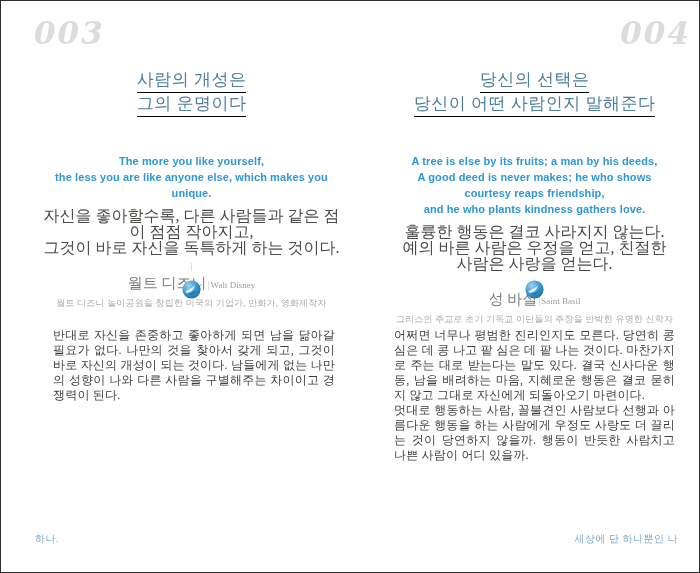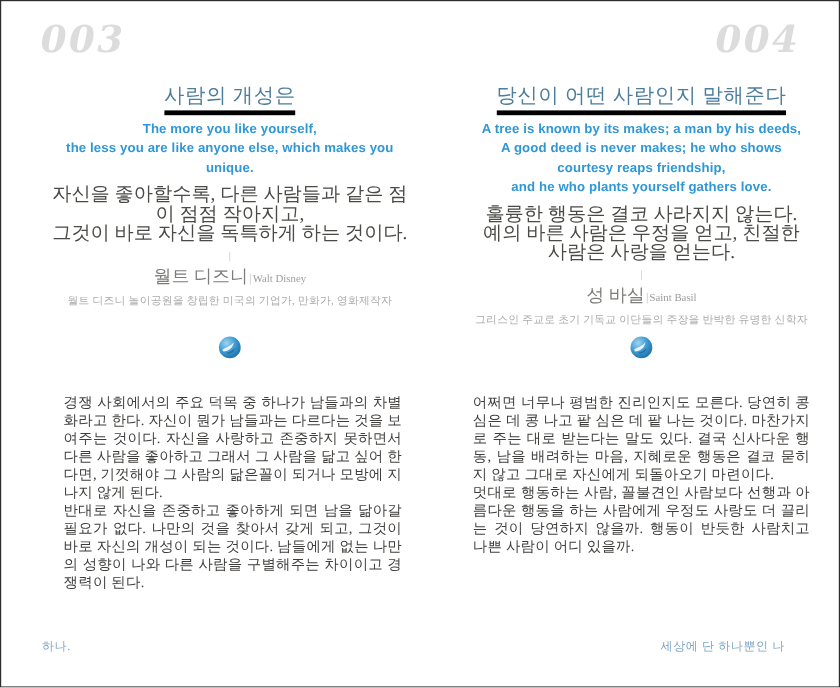--- a/index.html
+++ b/index.html
@@ -17,32 +17,32 @@
 
   
   .pagenum {
     position:absolute; top:14px;
     font-family:"DejaVu Serif",serif;
     font-style:italic; font-weight:bold;
     font-size:31px; letter-spacing:2px;
     color:#dcdcdc;
   }
   .page--left  .pagenum { left:33px; }
-  .page--right .pagenum { right:32px; }
+  .page--right .pagenum { right:8px; }
 
   
   .header { position:absolute; top:68px; text-align:center; }
   .page--left  .header { left:40px; right:8px; }
   .page--right .header { left:44px; right:24px; }
 
   .title { font-size:17px; line-height:22px; color:#4d7d9c; letter-spacing:0.5px; }
-  .title .tl { display:inline-block; border-bottom:4px solid #000000; padding-bottom:1px; }
+  .title .tl { display:inline-block; border-bottom:1px solid #000000; padding-bottom:1px; }
 
   .quote-en {
-    margin-top:4px;
+    margin-top:36px;
     font-family:"Liberation Sans","DejaVu Sans",sans-serif;
     font-size:11px; line-height:16px;
     color:#2f97d5; font-weight:bold; letter-spacing:0.1px;
   }
   .quote-ko { margin-top:7px; font-size:16px; line-height:16px; color:#4a4a47; }
 
   .tick { margin-top:6px; font-size:9px; line-height:9px; color:#bcbcbc; }
 
   .author { margin-top:3px; }
   .author-ko { font-size:15px; color:#7c7c7a; }
@@ -68,33 +68,34 @@
   .page--left  .body { left:52px; right:15px; }
   .page--right .body { left:44px; right:24px; }
   .body p { margin:0; }
 
   
   .footer {
     position:absolute; bottom:26px;
     font-size:10px; color:#7da6c4; letter-spacing:0.5px;
   }
   .page--left  .footer { left:34px; }
-  .page--right .footer { right:45px; text-align:right;margin-left:42px; }
+  .page--right .footer { right:21px; text-align:right;margin-left:42px; }
 </style>
 </head>
 <body>
 
 <div class="stage">
 
   <div class="page page--left">
     <div class="pagenum">003</div>
 
     <div class="header">
       <div class="title">
         <div><span class="tl">사람의 개성은</span></div>
+        <div><span class="tl">그의 운명이다</span></div>
       </div>
 
       <div class="quote-en">
         <div>The more you like yourself,</div>
         <div>the less you are like anyone else, which makes you unique.</div>
       </div>
 
       <div class="quote-ko">
         <div>자신을 좋아할수록, 다른 사람들과 같은 점이 점점 작아지고,</div>
         <div>그것이 바로 자신을 독특하게 하는 것이다.</div>
@@ -118,40 +119,40 @@
             <stop offset="100%" stop-color="#1f6fa8"></stop>
           </radialGradient>
         </defs>
         <circle cx="11" cy="11" r="9.5" fill="url(#g1)"></circle>
         <path d="M4.5 13 C8 10.5, 12 10, 14.5 6.5 C14 11, 10 14.5, 5.5 14.5 Z" fill="#ffffff" opacity="0.85"></path>
         <path d="M8 15.5 C11 15, 13.5 13.5, 15.5 11.5 C15 14.5, 12.5 16.5, 9.5 16.5 Z" fill="#17537e" opacity="0.55"></path>
       </svg>
     </div>
 
     <div class="body">
-      <p>경쟁 사회에서의 주요 덕목 중 하나가 남들과의 차별화라고 한다. 자신이 뭔가 남들과는 다르다는 것을 보여주는 것이다. 자신을 사랑하고 존중하지 못하면서 다른 사람을 좋아하고 그래서 그 사람을 닮고 싶어 한다면, 기껏해야 그 사람의 닮은꼴이 되거나 모방에 지나지 않게 된다.</p>
       <p>반대로 자신을 존중하고 좋아하게 되면 남을 닮아갈 필요가 없다. 나만의 것을 찾아서 갖게 되고, 그것이 바로 자신의 개성이 되는 것이다. 남들에게 없는 나만의 성향이 나와 다른 사람을 구별해주는 차이이고 경쟁력이 된다.</p>
     </div>
 
     <div class="footer">하나.</div>
   </div>
 
   <div class="page page--right">
     <div class="pagenum">004</div>
 
     <div class="header">
       <div class="title">
+        <div><span class="tl">당신의 선택은</span></div>
         <div><span class="tl">당신이 어떤 사람인지 말해준다</span></div>
       </div>
 
       <div class="quote-en">
-        <div>A tree is known by its makes; a man by his deeds,</div>
+        <div>A tree is else by its fruits; a man by his deeds,</div>
         <div>A good deed is never makes; he who shows</div>
         <div>courtesy reaps friendship,</div>
-        <div>and he who plants yourself gathers love.</div>
+        <div>and he who plants kindness gathers love.</div>
       </div>
 
       <div class="quote-ko">
         <div>훌륭한 행동은 결코 사라지지 않는다.</div>
         <div>예의 바른 사람은 우정을 얻고, 친절한 사람은 사랑을 얻는다.</div>
       </div>
 
       <div class="tick">|</div>
 
       <div class="author">

